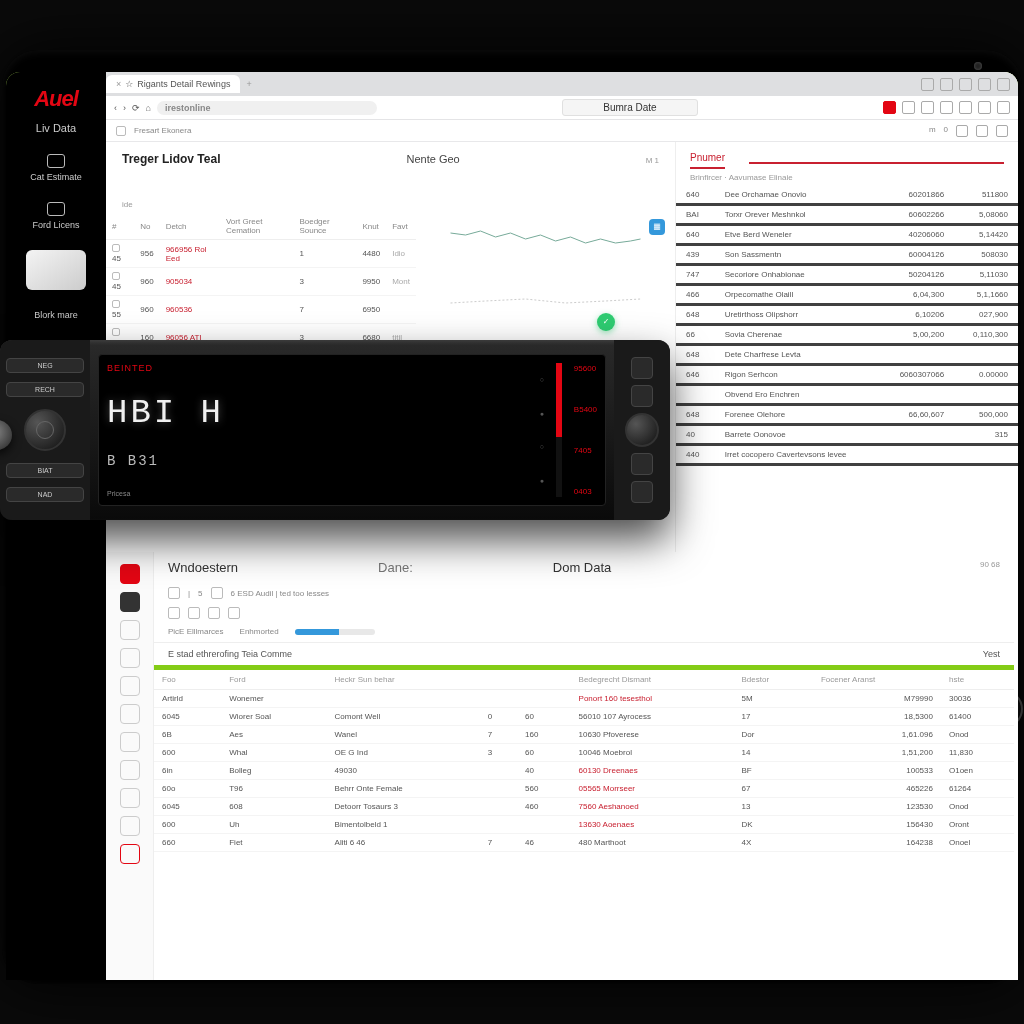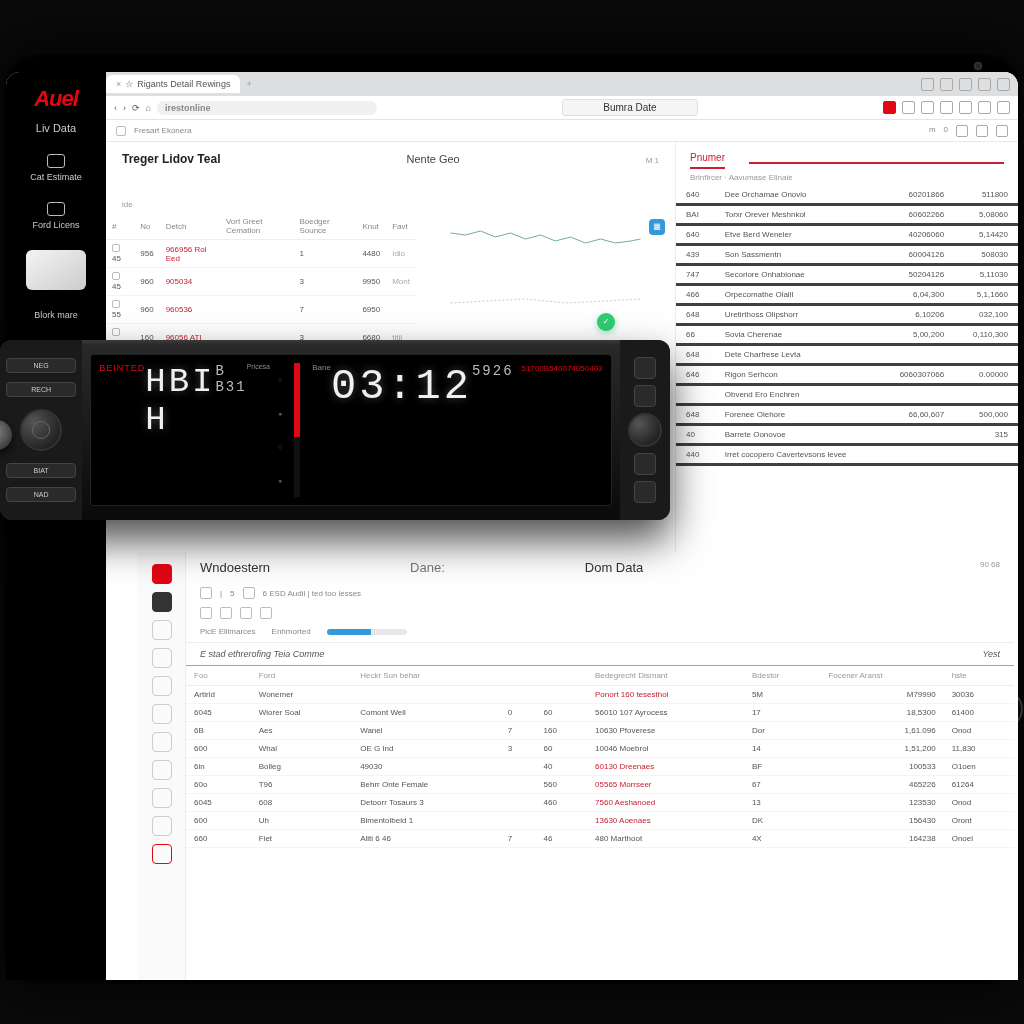--- a/index.html
+++ b/index.html
@@ -76,48 +76,48 @@
 .dot-green { position:absolute; right:60px; bottom:22px; width:18px; height:18px; border-radius:50%; background:#2ecc71; color:#fff; font-size:8px; line-height:18px; text-align:center; box-shadow:0 2px 6px rgba(46,204,113,.5); }
 .dot-blue { position:absolute; right:10px; top:6px; width:16px; height:16px; border-radius:4px; background:#3498db; color:#fff; font-size:8px; line-height:16px; text-align:center; }
 
 
 .device { position:absolute; left:0px; top:340px; width:670px; height:180px; background:linear-gradient(180deg,#2a2a2a,#0a0a0a); border-radius:12px; box-shadow:0 20px 40px rgba(0,0,0,.7), inset 0 2px 4px rgba(255,255,255,.1); display:flex; z-index:50; }
 .dev-left { width:90px; background:#1a1a1a; border-radius:12px 0 0 12px; display:flex; flex-direction:column; justify-content:space-around; padding:14px 6px; }
 .dev-btn { background:#2a2a2a; border:1px solid #444; border-radius:4px; color:#ccc; font-size:7px; text-align:center; padding:3px 0; }
 .dev-knob-l { width:42px; height:42px; border-radius:50%; background:radial-gradient(circle at 30% 30%,#555,#111); margin:4px auto; border:2px solid #333; position:relative; }
 .dev-knob-l::after { content:""; position:absolute; inset:10px; border-radius:50%; border:1.5px solid #666; }
 .dev-screen { flex:1; margin:14px 8px; background:#000; border:1px solid #222; border-radius:4px; display:flex; padding:8px; gap:8px; box-shadow:inset 0 0 12px #000; }
-.dsc-col { display:flex; flex-direction:row; justify-content:space-between; font-family:"DS-Digital",monospace; }
+.dsc-col { display:flex; flex-direction:column; justify-content:space-between; font-family:"DS-Digital",monospace; }
 .dsc-title { color:#e30613; font-size:9px; letter-spacing:1px; }
 .seg { color:#f0f0f0; font-size:34px; letter-spacing:3px; font-weight:300; text-shadow:0 0 8px rgba(255,255,255,.3); font-family:"Courier New",monospace; }
 .seg.big { font-size:42px; }
 .seg-sm { color:#bbb; font-size:14px; letter-spacing:2px; font-family:"Courier New",monospace; }
 .reds { color:#e30613; font-size:8px; line-height:11px; }
 .bar-v { width:6px; background:linear-gradient(180deg,#e30613 0%,#e30613 55%,#111 55%); margin:0 4px; }
 .dev-right { width:56px; background:#1a1a1a; border-radius:0 12px 12px 0; display:flex; flex-direction:column; justify-content:space-around; align-items:center; padding:14px 0; }
 .dev-rbtn { width:22px; height:22px; border-radius:4px; background:#2a2a2a; border:1px solid #444; }
 .dev-knob-r { width:34px; height:34px; border-radius:50%; background:radial-gradient(circle at 30% 30%,#555,#111); border:2px solid #333; }
 .dev-antenna { position:absolute; left:-18px; top:80px; width:30px; height:30px; background:radial-gradient(circle at 40% 40%,#888,#222); border-radius:50%; box-shadow:0 4px 10px rgba(0,0,0,.7); }
 
 
-.lower { position:absolute; left:100px; right:4px; top:480px; bottom:0; display:flex; background:#fff; z-index:30;padding-left:32px; }
+.lower { position:absolute; left:100px; right:4px; top:480px; bottom:0; display:flex; background:#fff; z-index:30; }
 .lower-icons { width:48px; background:#fafafa; border-right:1px solid #eee; display:flex; flex-direction:column; align-items:center; padding-top:12px; gap:8px; }
 .lic { width:20px; height:20px; border-radius:4px; border:1px solid #ccc; }
 .lic.red { background:#e30613; border-color:#e30613; }
 .lic.dark { background:#333; border-color:#333; }
 .lower-main { flex:1; display:flex; flex-direction:column; }
 .lower-hdr { display:flex; padding:8px 14px; gap:140px; font-size:13px; color:#333; }
 .lower-hdr .dim { color:#777; }
 .lower-hdr .rt { margin-left:auto; font-size:8px; color:#999; }
 .lower-tools { padding:4px 14px; display:flex; gap:8px; font-size:8px; color:#888; align-items:center; }
 .lower-tools .tic { width:12px; height:12px; border:1px solid #bbb; border-radius:2px; }
 .lower-sub { padding:4px 14px 6px; display:flex; gap:16px; font-size:8px; color:#888; align-items:center; }
 .lower-sub .prog { width:80px; height:6px; background:#e8e8e8; border-radius:3px; overflow:hidden; }
 .lower-sub .prog i { display:block; width:55%; height:100%; background:#3498db; }
-.lower-hdr2 { display:flex; padding:6px 14px; font-size:9px; color:#555; border-top:1px solid #eee; border-bottom:1px solid #84cc16;font-style:italic; }
+.lower-hdr2 { display:flex; padding:6px 14px; font-size:9px; color:#555; border-top:1px solid #eee; border-bottom:5px solid #84cc16; }
 .lower-hdr2 span { flex:1; }
 .lower-hdr2 .r { text-align:right; }
 .lower-hdr2 .ic { flex:0 0 20px; }
 table.big { width:100%; font-size:8px; color:#555; border-collapse:collapse; }
 table.big th { text-align:left; padding:5px 8px; color:#999; font-weight:500; border-bottom:1px solid #eee; }
 table.big td { padding:4px 8px; border-bottom:1px solid #f4f4f4; }
 table.big td.red { color:#c82030; }
 table.big td.num { text-align:right; font-variant-numeric:tabular-nums; }
 </style>
 </head>
@@ -327,21 +327,21 @@
                   <tr>
                     <td>466</td>
                     <td>Orpecomathe Olaill</td>
                     <td>6,04,300</td>
                     <td>5,1,1660</td>
                   </tr>
                   <tr>
                     <td>648</td>
                     <td>Uretirthoss Olipshorr</td>
                     <td>6,10206</td>
-                    <td>032,100</td>
+                    <td>027,900</td>
                   </tr>
                   <tr>
                     <td>66</td>
                     <td>Sovia Cherenae</td>
                     <td>5,00,200</td>
                     <td>0,110,300</td>
                   </tr>
                   <tr>
                     <td>648</td>
                     <td>Dete Charfrese Levta</td>
@@ -576,27 +576,22 @@
       <div class="seg-sm">B  B31</div>
       <div style="color:#888;font-size:7px">Pricesa</div>
     </div>
     <div style="color:#555;font-size:7px;display:flex;flex-direction:column;justify-content:space-around">
       <span>○</span>
         <span>●</span>
         <span>○</span>
         <span>●</span>
     </div>
     <div class="bar-v"></div>
-    <div class="dsc-col" style="flex:1.2">
-      <div style="color:#888;font-size:8px">Bane</div>
-      <div class="seg big">03:12</div>
-      <div class="seg-sm">5926</div>
-    </div>
     <div class="dsc-col reds">
-      <span>51700</span>
+      <span>95600</span>
       <span>B5400</span>
       <span>7405</span>
       <span>0403</span>
     </div>
   </div>
   <div class="dev-right">
     <div class="dev-rbtn"></div>
     <div class="dev-rbtn"></div>
     <div class="dev-knob-r"></div>
     <div class="dev-rbtn"></div>

